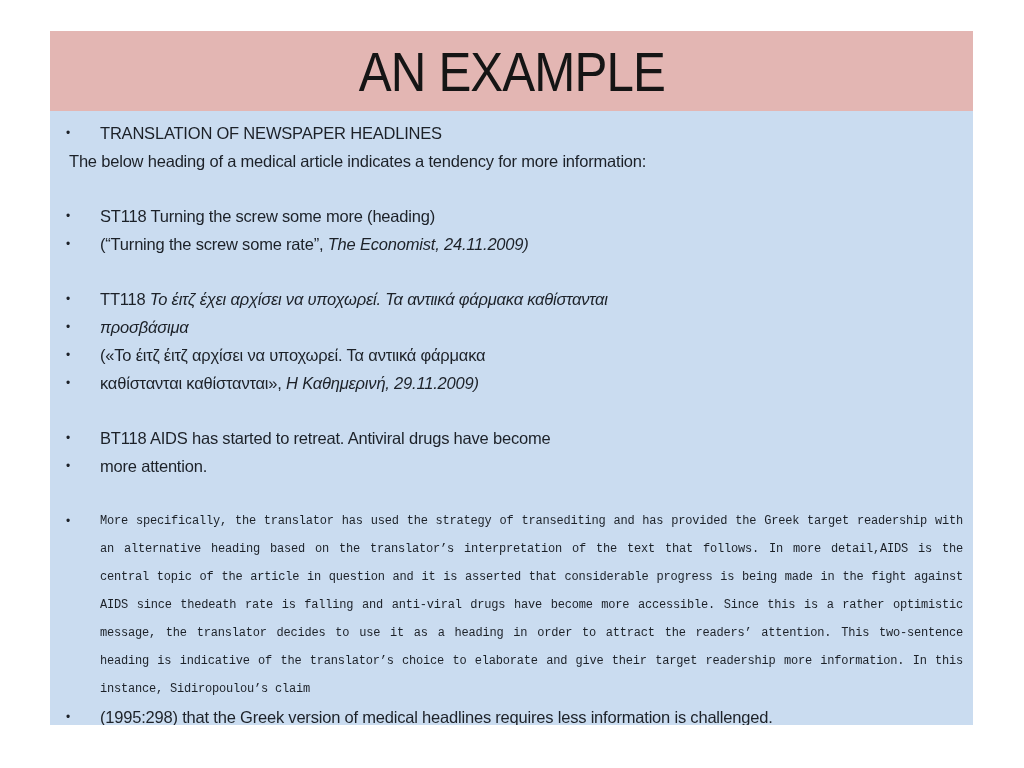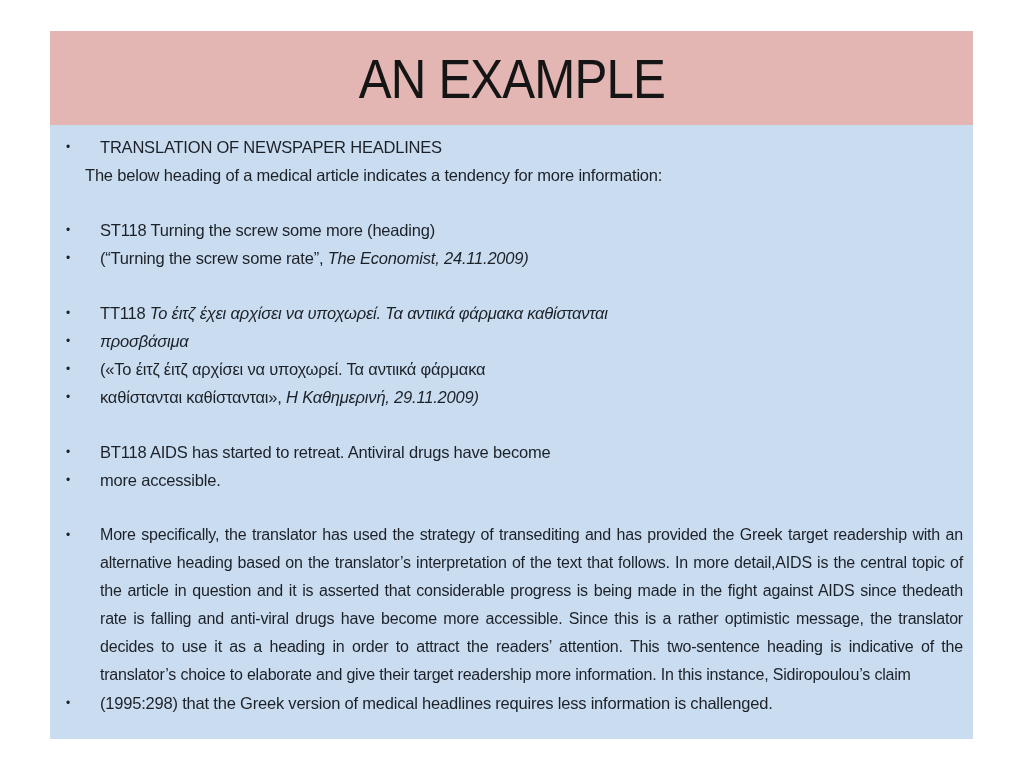--- a/index.html
+++ b/index.html
@@ -6,21 +6,21 @@
   html, body { width: 1024px; height: 768px; background: #ffffff; overflow: hidden; }
   body { font-family: "Liberation Sans", "DejaVu Sans", sans-serif; }
 
   .slide {
     position: absolute;
     left: 50px; top: 31px;
     width: 923px; height: 708px;
   }
 
   .slide-header {
-    height: 94px;
+    height: 80px;
     background: #e3b6b3;
     display: flex;
     align-items: center;
     justify-content: center;
   }
   .slide-title {
     font-size: 56px;
     font-weight: 400;
     letter-spacing: -1px;
     color: #151515;
@@ -41,30 +41,31 @@
 
   .line { display: flex; }
   .marker {
     flex: 0 0 50px;
     padding-left: 16px;
     font-size: 12px;
     line-height: 28px;
     color: #1c2128;
   }
   .content { flex: 1 1 auto; padding-right: 10px; }
-  .plain .content { padding-left: 35px; }
+  .plain .content { padding-left: 19px; }
   .spacer { height: 27px; }
 
   .b { font-weight: normal; }
   .i { font-style: italic; margin-top: 48px; }
 
   .justified .content {
     text-align: justify;
-    font-size: 16px;
+    font-size: 12px;
     letter-spacing: -0.2px;
+    font-family: Liberation Mono, monospace;
   }
 </style>
 </head>
 <body>
 
 <div class="slide">
 
   <header class="slide-header">
     <div class="slide-title">AN EXAMPLE</div>
   </header>
@@ -116,21 +117,21 @@
 
     <div class="spacer"></div>
 
     <div class="line bullet">
       <span class="marker">•</span>
       <span class="content"><span>BT118 </span><span class="b">AIDS has started to retreat. Antiviral drugs have become</span></span>
     </div>
 
     <div class="line bullet">
       <span class="marker">•</span>
-      <span class="content"><span class="b">more accessible.</span></span>
+      <span class="content"><span class="b">more attention.</span></span>
     </div>
 
     <div class="spacer"></div>
 
     <div class="line bullet justified">
       <span class="marker">•</span>
       <span class="content"><span>More specifically, the translator has used the strategy of transediting and has provided the Greek target readership with an alternative heading based on the translator’s interpretation of the text that follows. In more detail,AIDS is the central topic of the article in question and it is asserted that considerable progress is being made in the fight against AIDS since thedeath rate is falling and anti-viral drugs have become more accessible. Since this is a rather optimistic message, the translator decides to use it as a heading in order to attract the readers’ attention. This two-sentence heading is indicative of the translator’s choice to elaborate and give their target readership more information. In this instance, Sidiropoulou’s claim</span></span>
     </div>
 
     <div class="line bullet">

